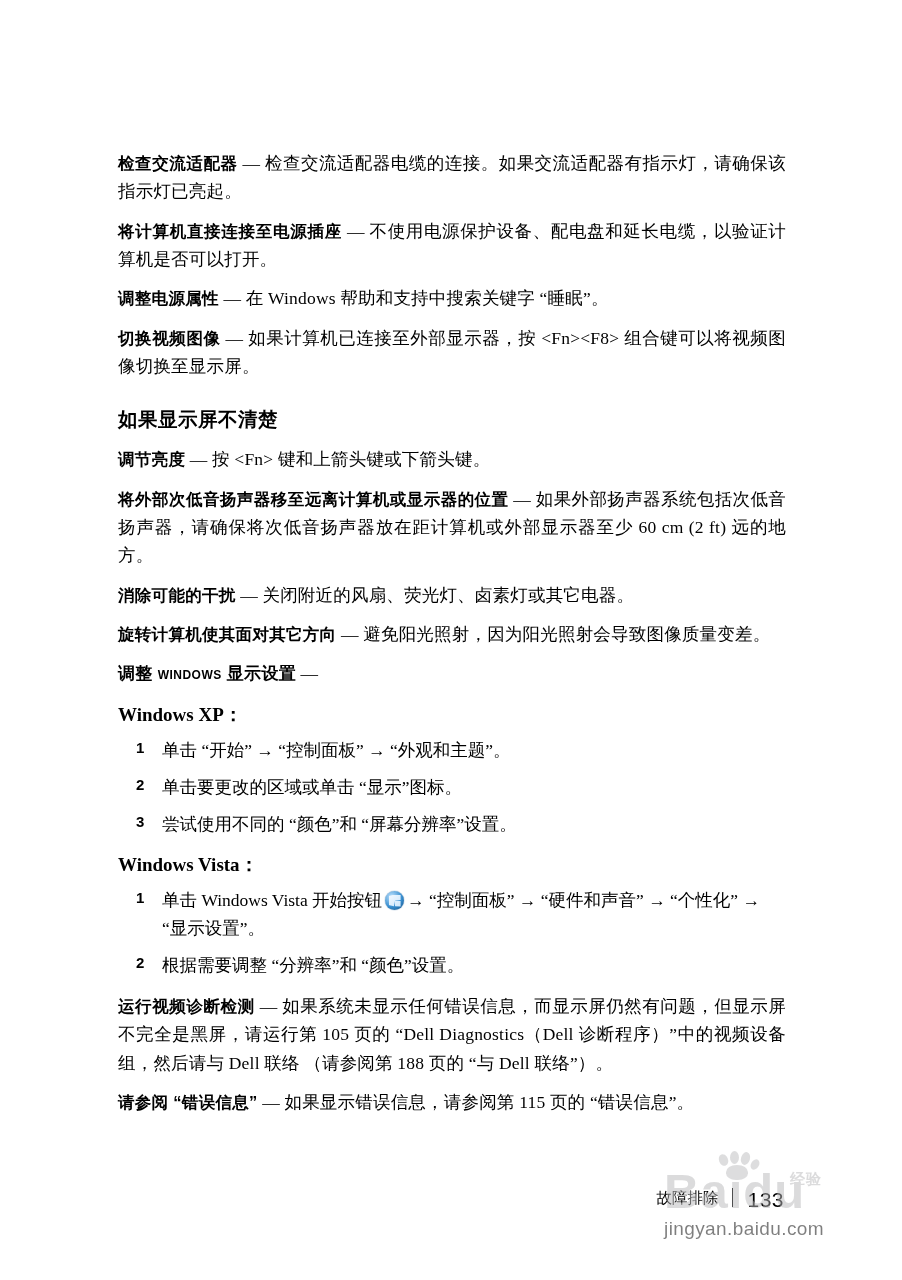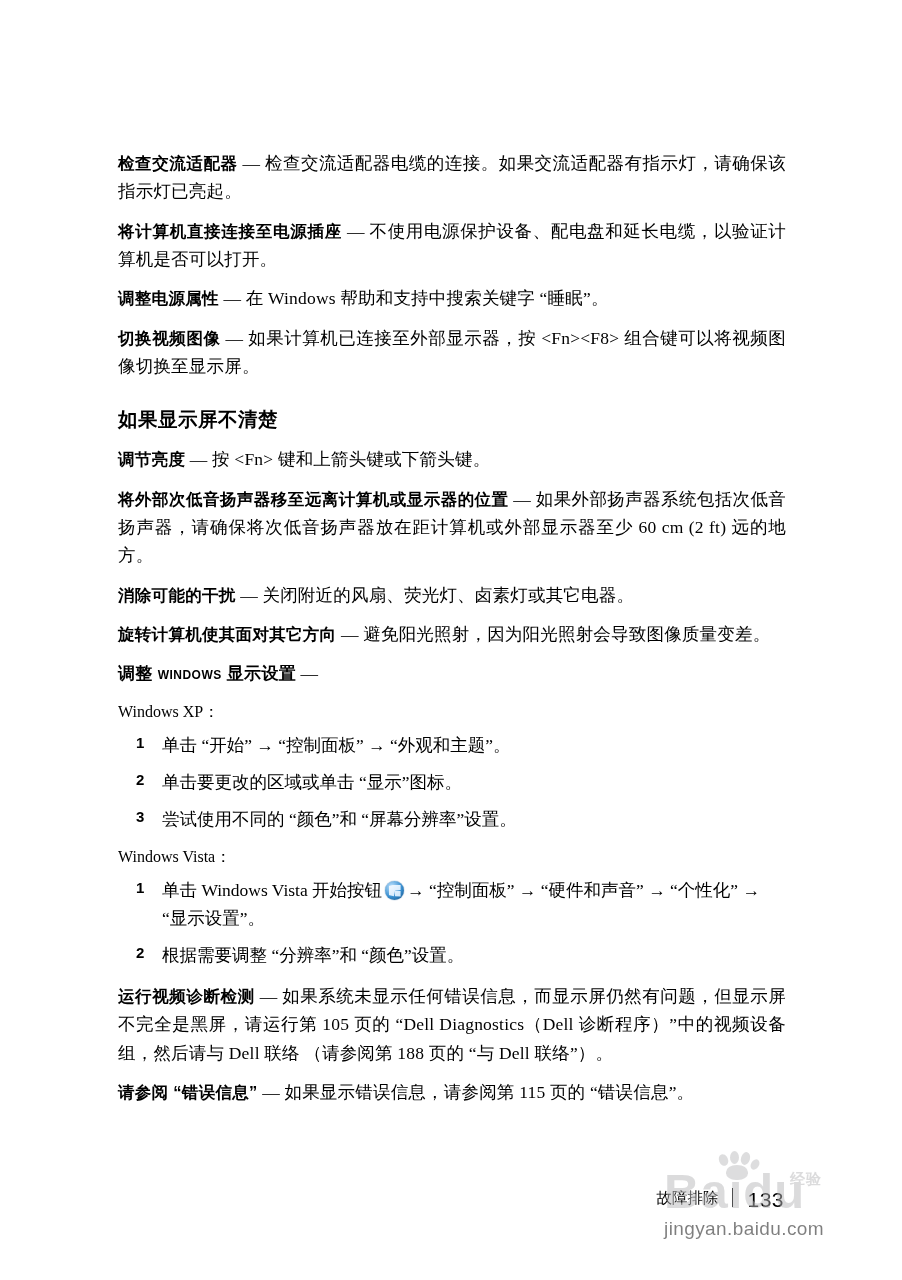--- a/index.html
+++ b/index.html
@@ -57,23 +57,24 @@
     font-weight: normal;
   }
   h2.section {
     font-family: "Liberation Sans", sans-serif;
     font-weight: bold;
     font-size: 19.5px;
     margin: 26px 0 12px 0;
     letter-spacing: 0.5px;
   }
   .subhead {
-    font-size: 16px;
+    font-size: 19px;
     margin: 14px 0 8px 0;
     font-family: "Liberation Serif", serif;
+    font-weight: bold;
   }
   ol.steps {
     list-style: none;
     margin: 0 0 4px 0;
     padding: 0;
   }
   ol.steps li {
     position: relative;
     padding-left: 44px;
     margin-bottom: 9px;

